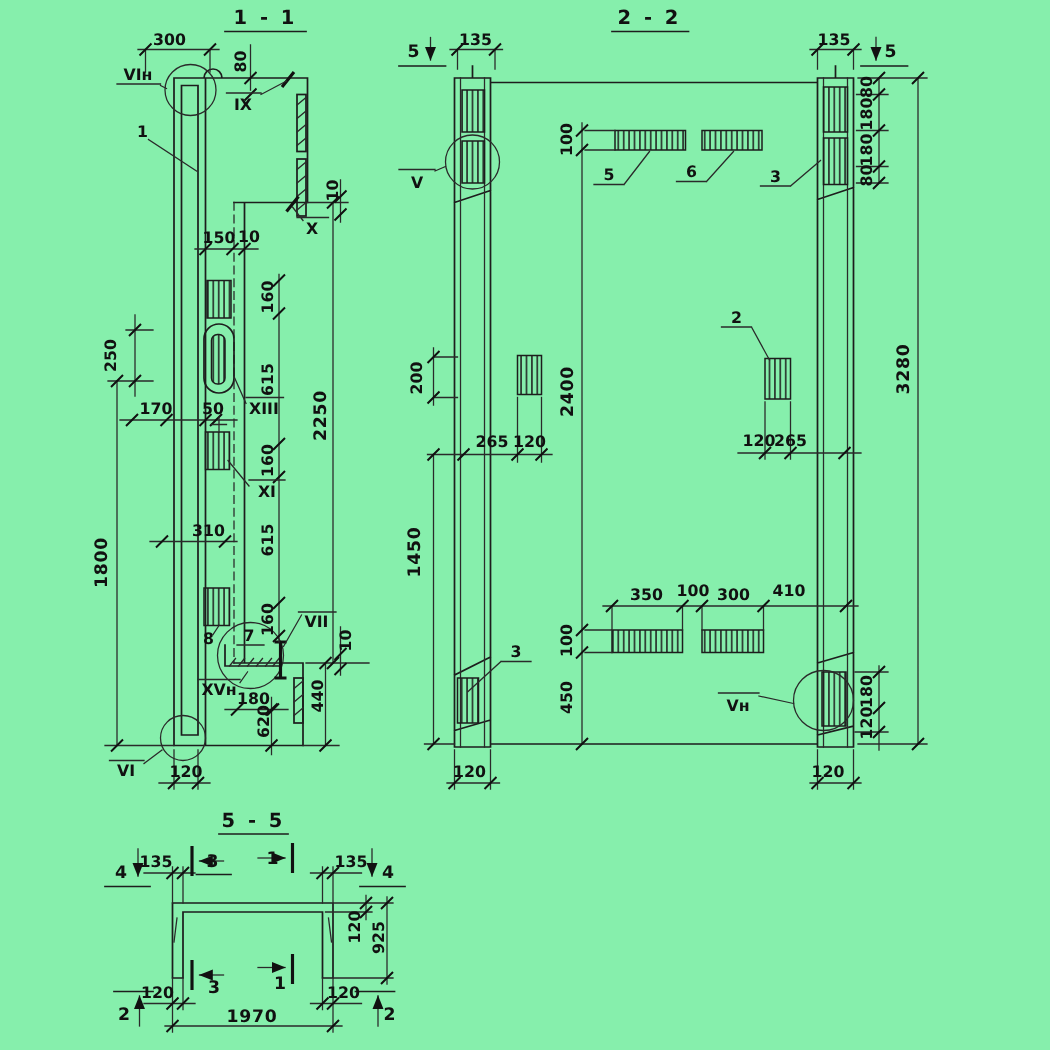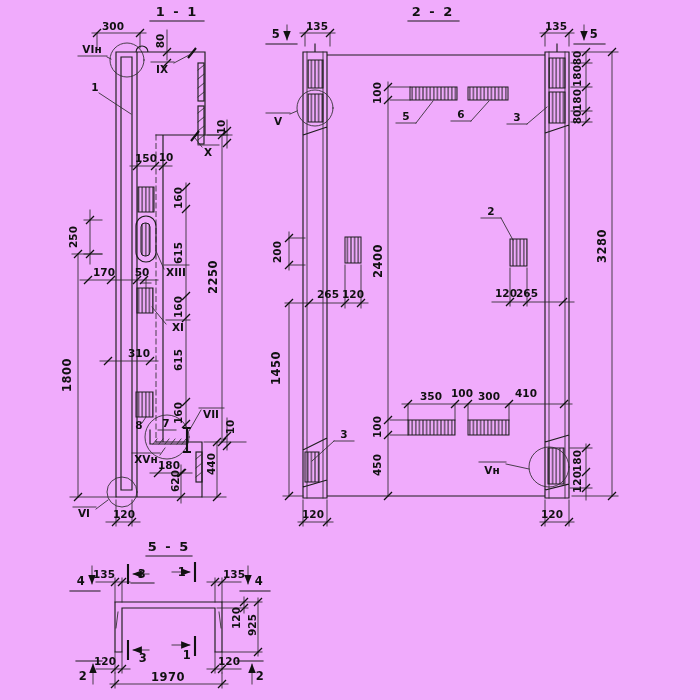--- a/index.html
+++ b/index.html
@@ -1,16 +1,16 @@
 <!DOCTYPE html>
 <html><head>
 <meta charset="utf-8">
 <style>
   html,body{margin:0;padding:0;background:#e8e8e6;}
-  .stage{width:700px;height:700px;background:#f0abfc;position:relative;margin:0 auto;overflow:hidden;}
+  .stage{width:700px;height:700px;background:#86efac;position:relative;margin:0 auto;overflow:hidden;}
   svg{display:block;}
   .ln{stroke:#1d1d1d;stroke-width:1.15;fill:none;stroke-linecap:square;}
   .tn{stroke:#2a2a2a;stroke-width:0.85;fill:none;stroke-linecap:square;}
   .dsh{stroke-dasharray:5 3.5;}
   .tk{stroke:#111;stroke-width:1.3;fill:none;}
   .tk2{stroke:#111;stroke-width:2.1;fill:none;}
   .hp{fill:url(#hv);stroke:#1d1d1d;stroke-width:1;}
   .nofill{fill:none;stroke:#1d1d1d;stroke-width:1.15;}
   text{fill:#111;font-family:"DejaVu Sans",sans-serif;font-weight:bold;text-anchor:middle;}
   .t10{font-size:10.5px;}

